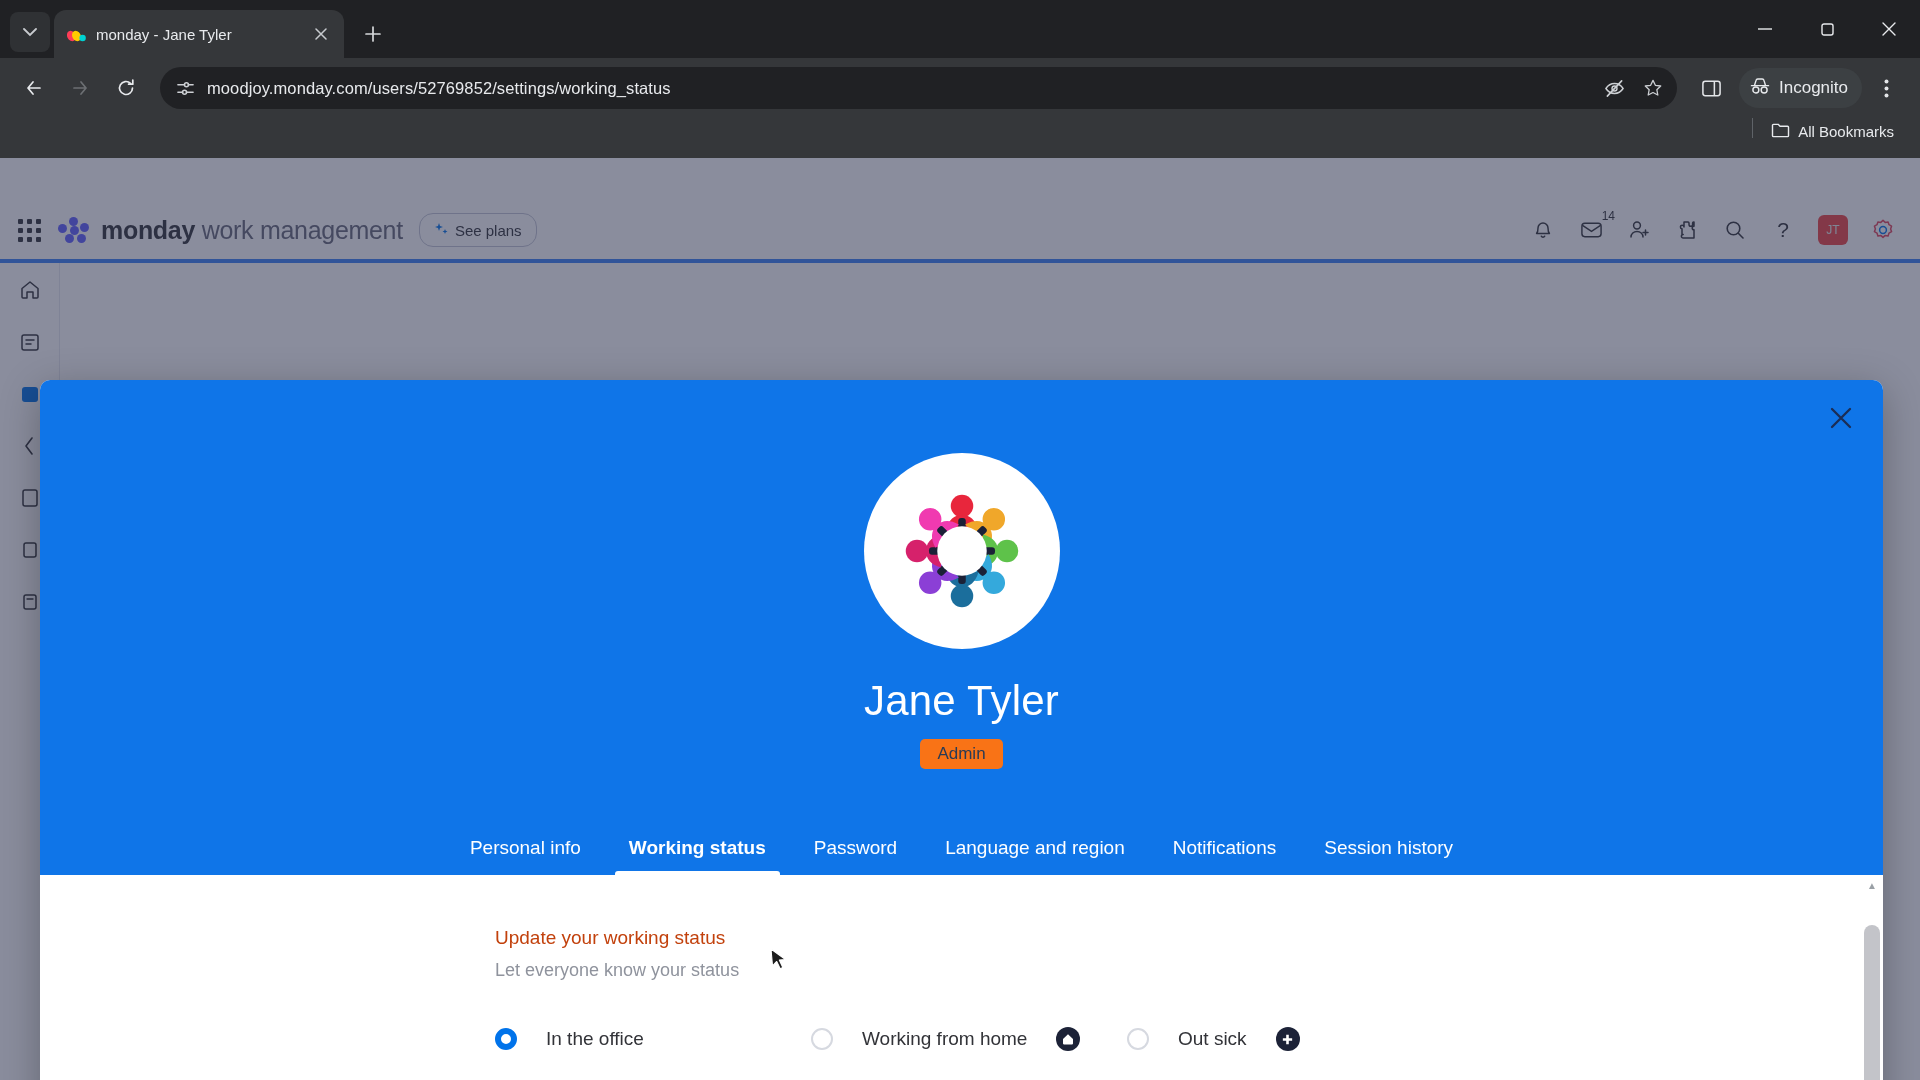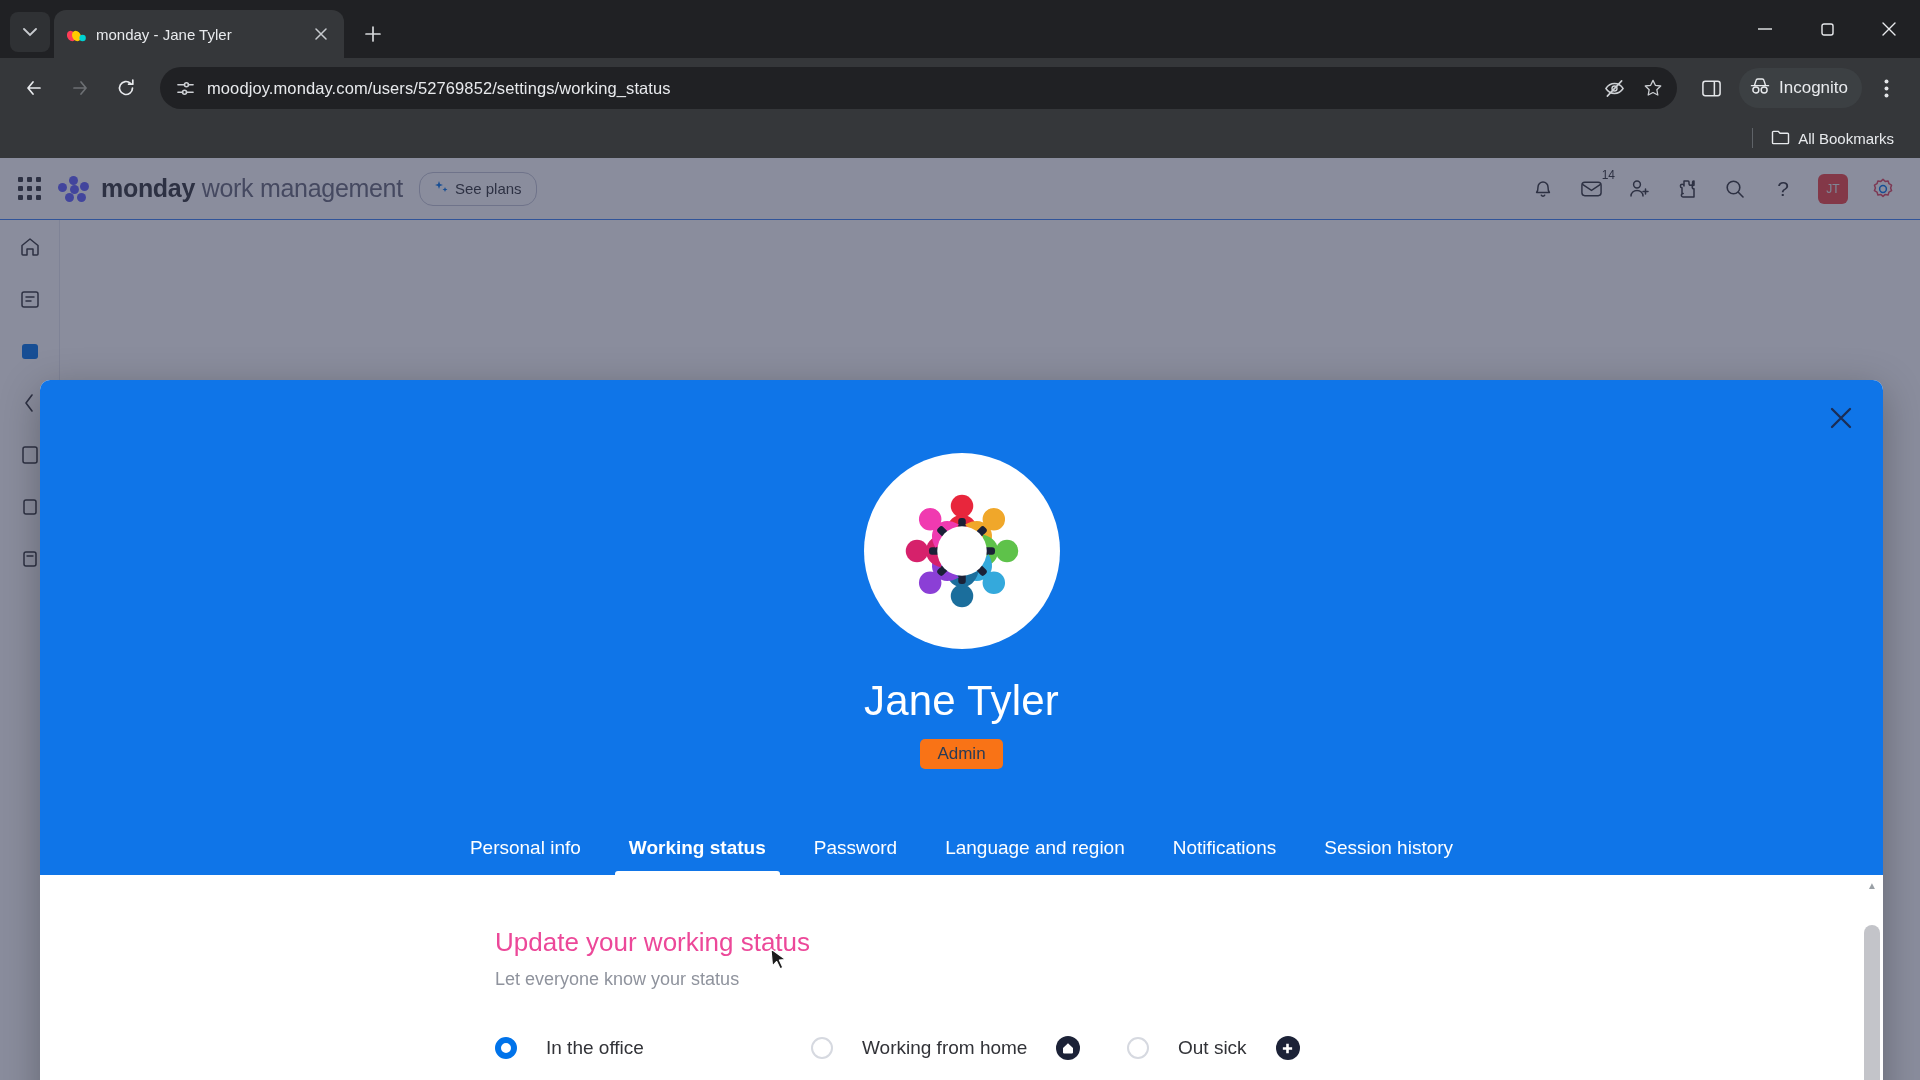--- a/index.html
+++ b/index.html
@@ -50,30 +50,31 @@
   }
   .omni-url { flex:1; font-size: 16.5px; color: #e8eaed; letter-spacing: .1px; white-space: nowrap; overflow:hidden; }
   .omni-icon { display:flex; align-items:center; justify-content:center; color:#cdd0d4; }
   .tb-right { display:flex; align-items:center; gap: 4px; }
   .tb-icon { width: 40px; height: 40px; border-radius: 50%; display:flex;align-items:center;justify-content:center; color:#e3e5e8; }
   .incognito-pill {
     display:flex; align-items:center; gap:8px; height: 40px; padding: 0 14px 0 10px;
     border-radius: 20px; background: #3c4043; color:#e8eaed; font-size: 17px; margin-left: 4px;
   }
 
-  .bookmarkbar { height: 40px; background: #35373a; display:flex; align-items:center; justify-content:flex-end; padding-right: 18px; gap: 10px; padding-left: 36px; }
+  .bookmarkbar { height: 40px; background: #35373a; display:flex; align-items:flex-start; justify-content:flex-end; padding-right: 18px; gap: 10px; padding-left: 36px; }
   .bm-sep { width:1px; height: 20px; background:#5f6368; }
   .bm-item { display:flex; align-items:center; gap:8px; color:#e8eaed; font-size: 15px; padding: 4px 8px; border-radius:6px; }
 
   
   .page { position: relative; width: 1920px; height: 922px; background: #ffffff; overflow: hidden; }
 
   .mheader {
     height: 62px; background:#ffffff; display:flex; align-items:center; padding: 0 18px; gap: 16px;
-    border-bottom: 1px solid #3b82f6;
+    border-bottom: 4px solid #3b82f6;
+    margin-top: 43px;
   }
   .grid-icon { display:grid; grid-template-columns: repeat(3, 5px); gap: 4px; }
   .grid-icon i { width:5px; height:5px; background:#323338; border-radius:1px; display:block; }
   .logo-wrap { display:flex; align-items:center; gap: 10px; }
   .logo-mark { width: 34px; height: 26px; position:relative; }
   .logo-mark span { position:absolute; width: 9px; height: 9px; border-radius: 50%; background:#6161ff; }
   .brand { font-size: 25px; letter-spacing:-.3px; }
   .brand b { color:#323338; font-weight: 700; }
   .brand i { color:#676879; font-style: normal; font-weight: 400; }
   .see-plans {
@@ -127,21 +128,21 @@
     color:#ffffff; font-size: 19px; padding: 0 6px 16px 6px; position:relative; white-space:nowrap;
   }
   .tab-item.active { font-weight: 700; }
   .tab-item.active::after {
     content:""; position:absolute; left:-8px; right:-8px; bottom: 0; height: 4px;
     background:#ffffff; border-radius: 3px 3px 0 0;
   }
 
   .modal-body { flex:1; position:relative; background:#ffffff; overflow:hidden; }
   .modal-inner { padding: 52px 0 0 455px; }
-  .sec-title { font-size: 26px; color:#ec4899; font-weight: 400; }
+  .sec-title { font-size: 19px; color:#c2410c; font-weight: 400; }
   .sec-sub { font-size: 18px; color:#8f939d; margin-top: 11px; }
 
   .status-grid { margin-top: 46px; display:flex; flex-wrap: wrap; width: 1010px; row-gap: 28px; }
   .status-opt { display:flex; align-items:center; gap: 29px; width: 316px; }
   .radio { width: 22px; height: 22px; border-radius:50%; border: 2px solid #d6d9e0; flex:0 0 22px; }
   .radio.sel { border: 6px solid #0073ea; background:#ffffff; }
   .opt-label { font-size: 19px; color:#323338; white-space:nowrap; }
   .opt-emoji {
     width: 24px; height: 24px; border-radius: 50%; background:#1c2237;
     display:flex; align-items:center; justify-content:center; flex: 0 0 24px;

